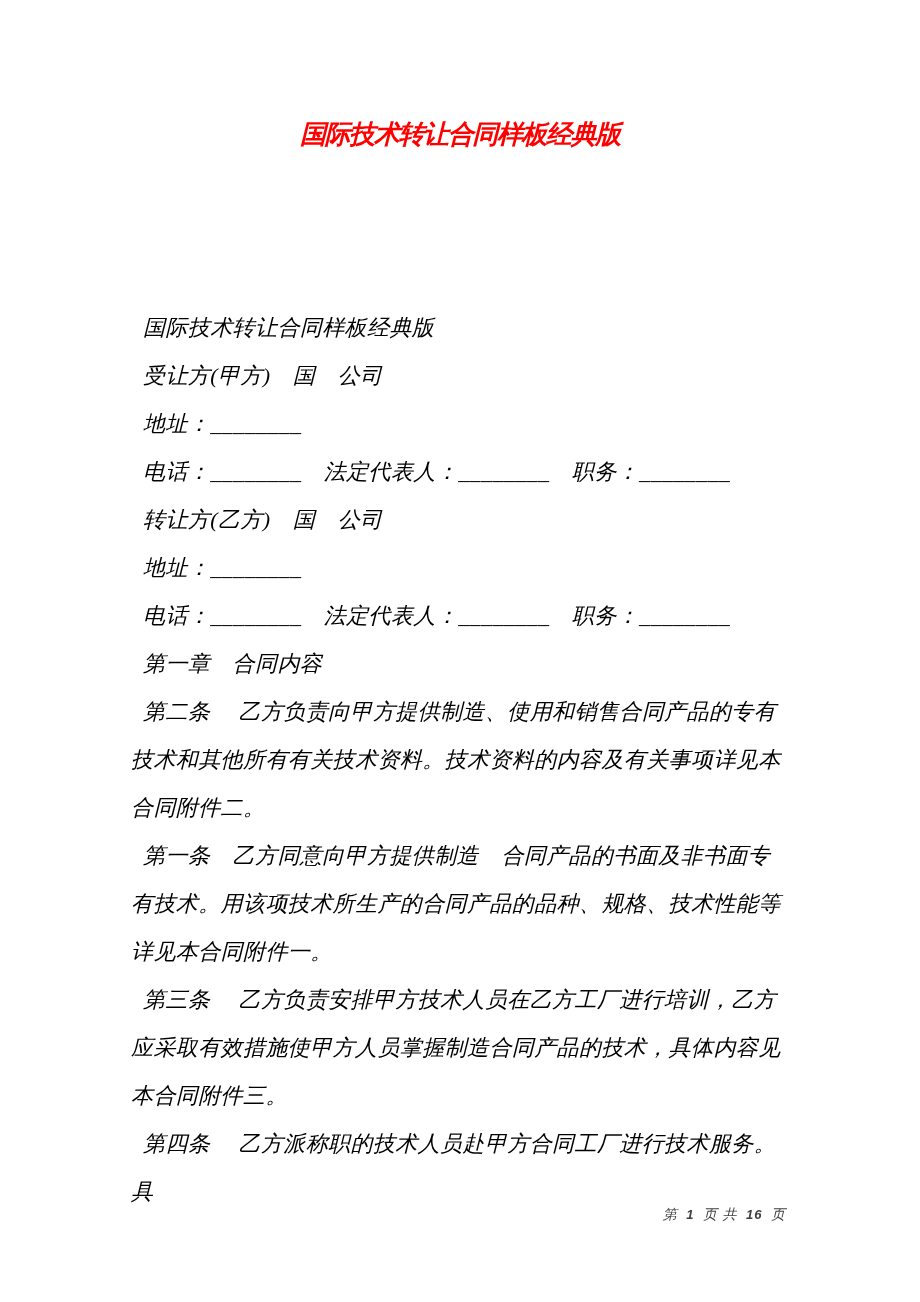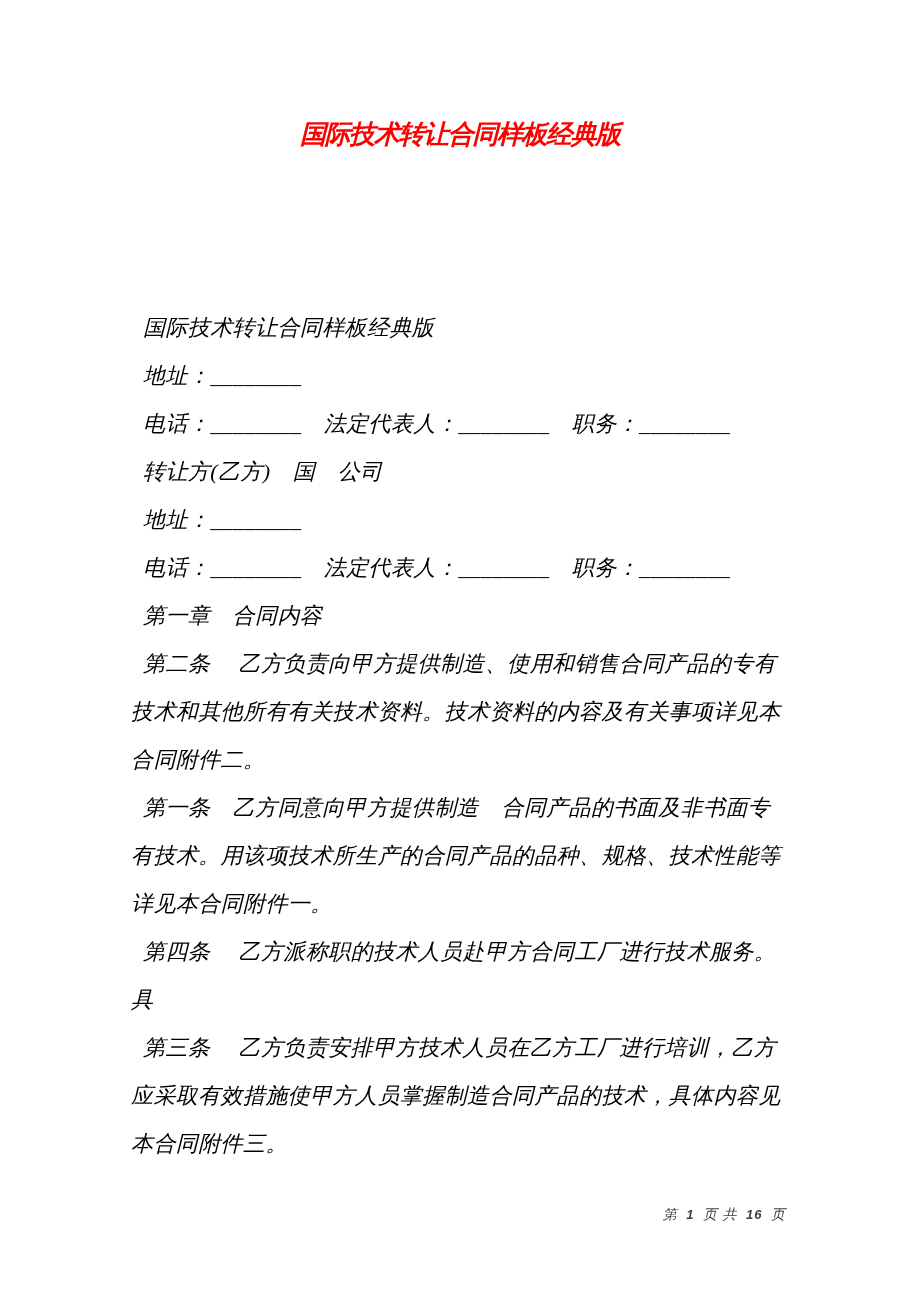--- a/index.html
+++ b/index.html
@@ -62,30 +62,31 @@
 </style>
 </head>
 <body>
 
 <div class="page">
 
   <h1 class="doc-title">国际技术转让合同样板经典版</h1>
 
   <div class="doc-body">
     <p>国际技术转让合同样板经典版</p>
+    <p>受让方(甲方)　国　公司</p>
     <p>地址：________</p>
     <p>电话：________　法定代表人：________　职务：________</p>
     <p>转让方(乙方)　国　公司</p>
     <p>地址：________</p>
     <p>电话：________　法定代表人：________　职务：________</p>
     <p>第一章　合同内容</p>
     <p>第二条　 乙方负责向甲方提供制造、使用和销售合同产品的专有技术和其他所有有关技术资料。技术资料的内容及有关事项详见本合同附件二。</p>
     <p>第一条　乙方同意向甲方提供制造　合同产品的书面及非书面专有技术。用该项技术所生产的合同产品的品种、规格、技术性能等详见本合同附件一。</p>
+    <p>第三条　 乙方负责安排甲方技术人员在乙方工厂进行培训，乙方应采取有效措施使甲方人员掌握制造合同产品的技术，具体内容见本合同附件三。</p>
     <p>第四条　 乙方派称职的技术人员赴甲方合同工厂进行技术服务。具</p>
-    <p>第三条　 乙方负责安排甲方技术人员在乙方工厂进行培训，乙方应采取有效措施使甲方人员掌握制造合同产品的技术，具体内容见本合同附件三。</p>
   </div>
 
   <div class="doc-footer">
     <span>第</span>
     <span class="num">1</span>
     <span>页 共</span>
     <span class="num">16</span>
     <span>页</span>
   </div>
 

